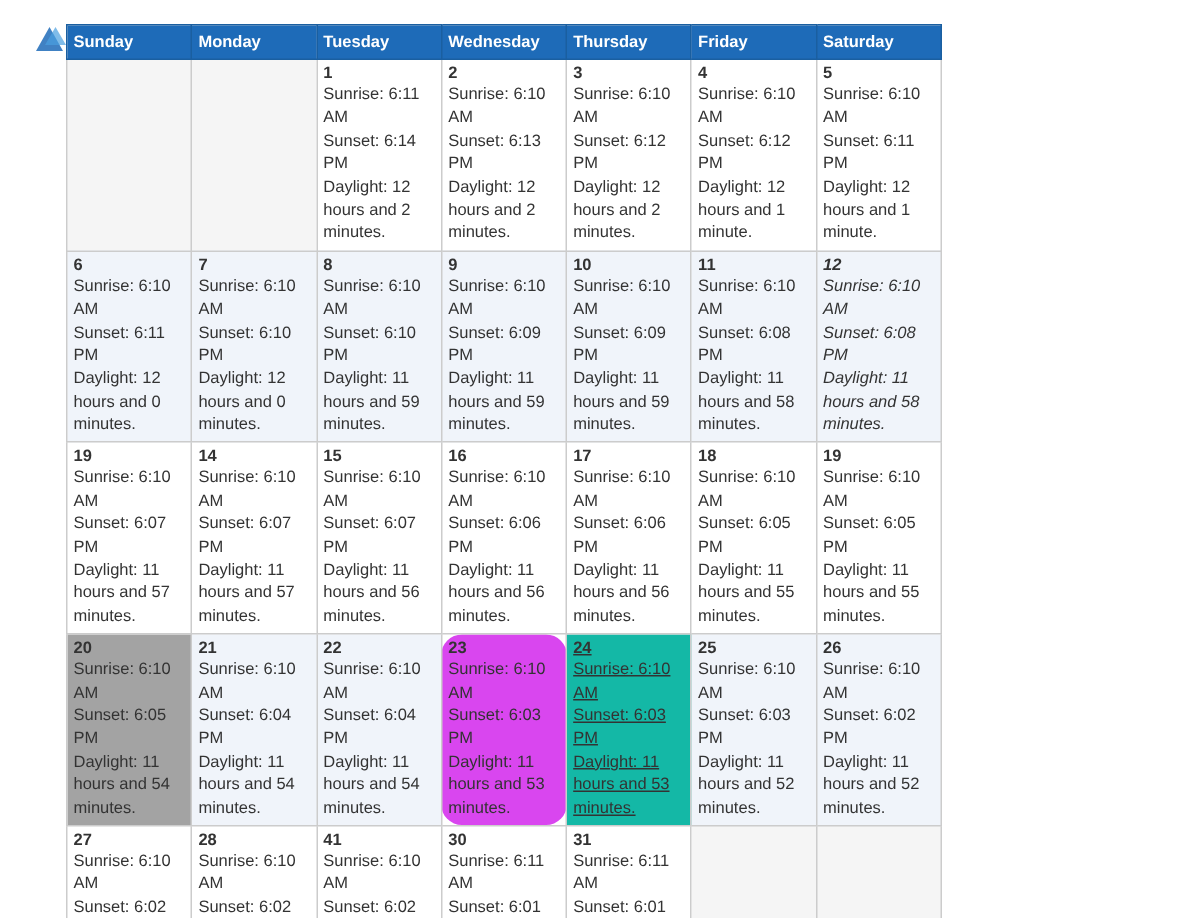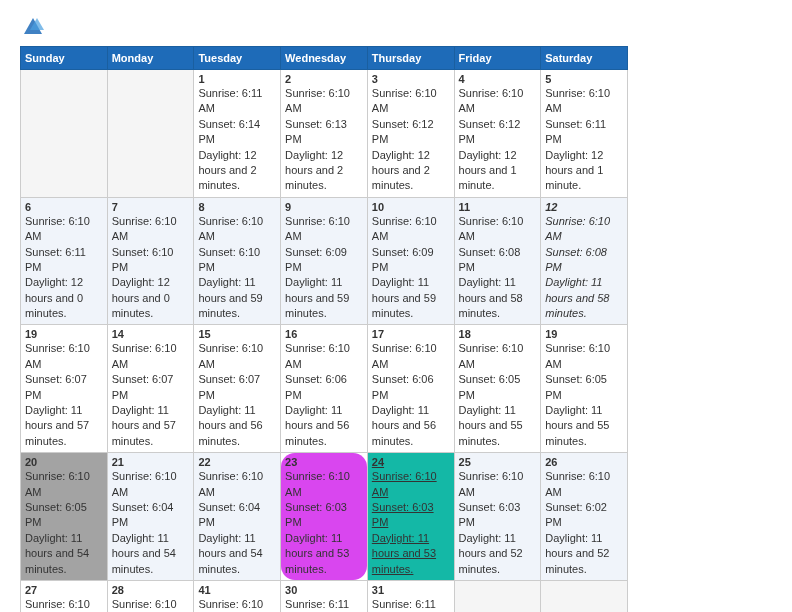--- a/index.html
+++ b/index.html
@@ -8,21 +8,21 @@
       background: #fff;
       width: 792px;
       height: 612px;
       overflow: hidden;
     }
     .page {
       width: 648px;
       height: 612px;
       padding: 16px 20px 12px 20px;
       display: flex;
-      flex-direction: column;
+      flex-direction: row;
     }
     .header {
       display: flex;
       align-items: flex-start;
       justify-content: space-between;
       margin-bottom: 8px;
     }
     .logo {
       display: flex;
       flex-direction: column;

